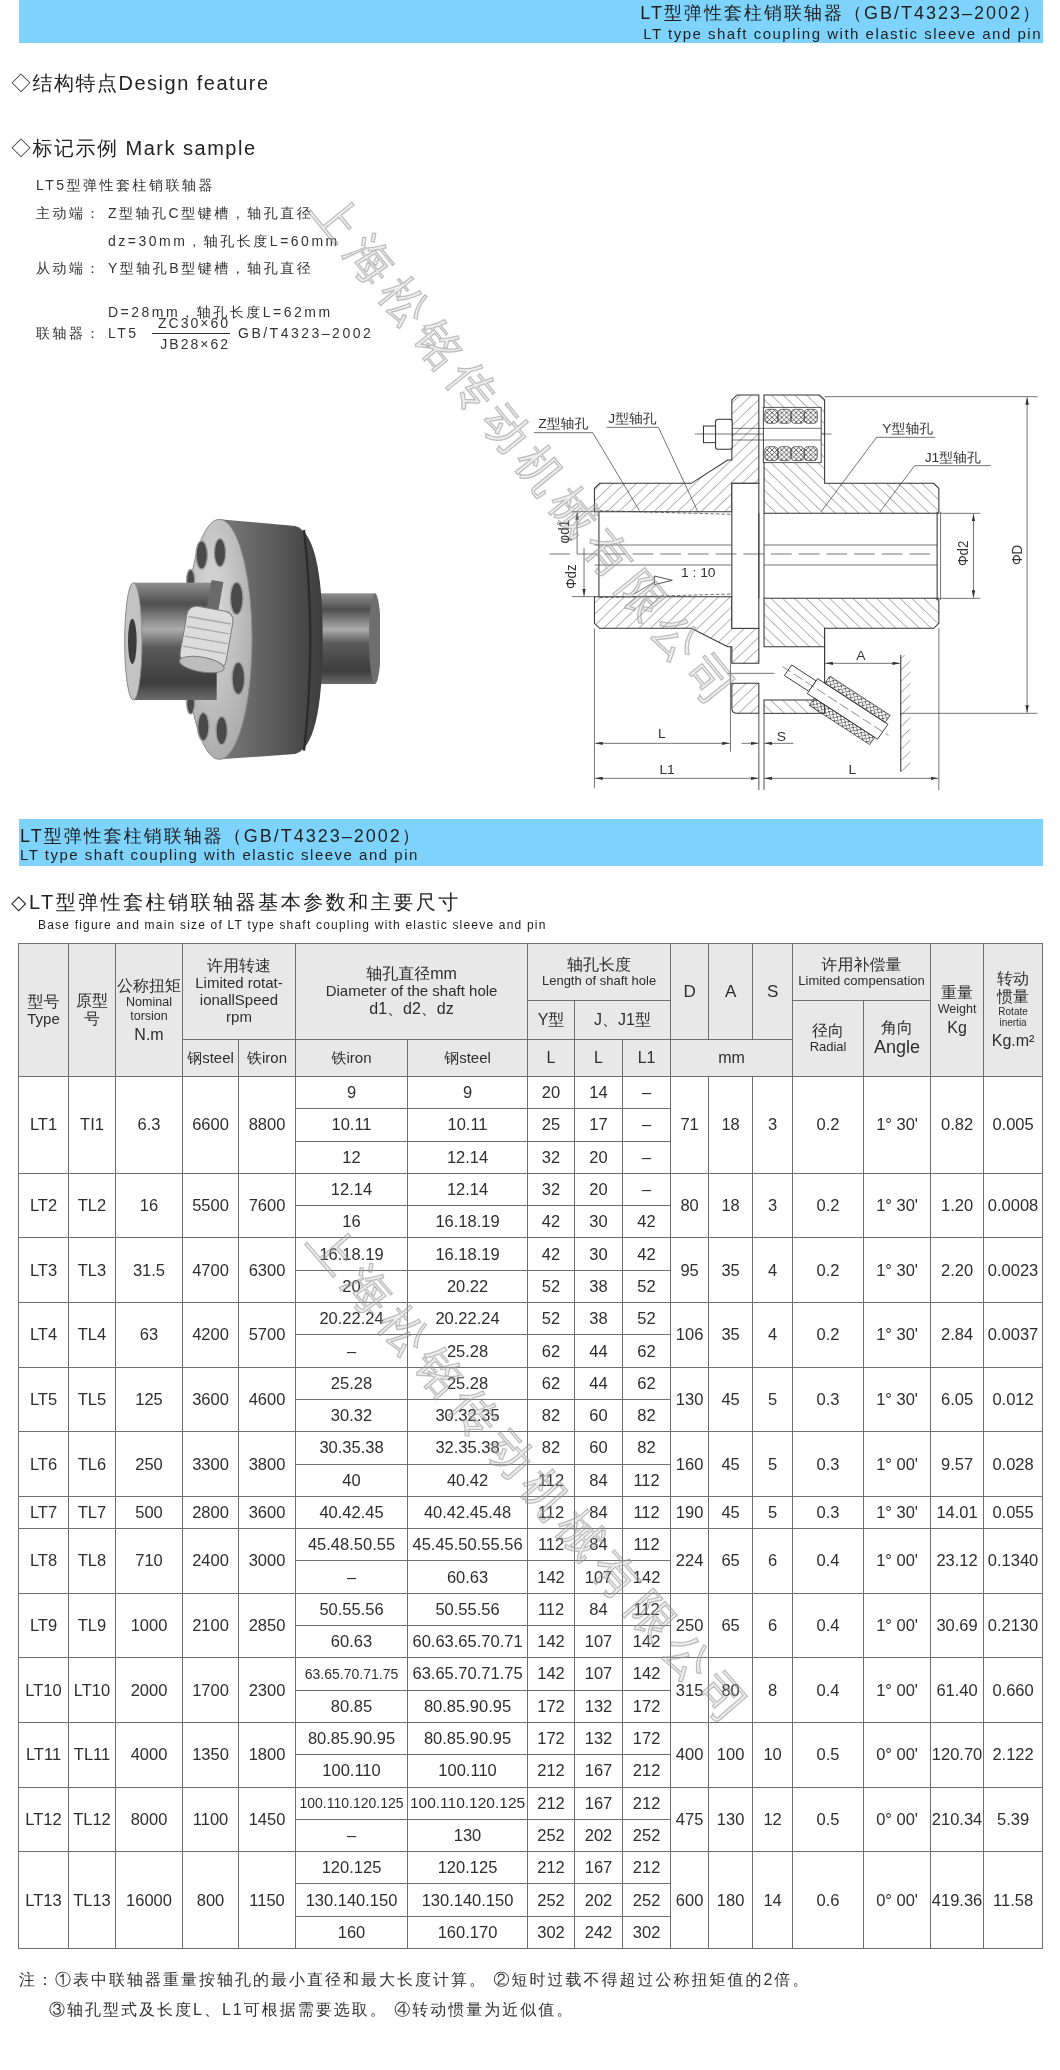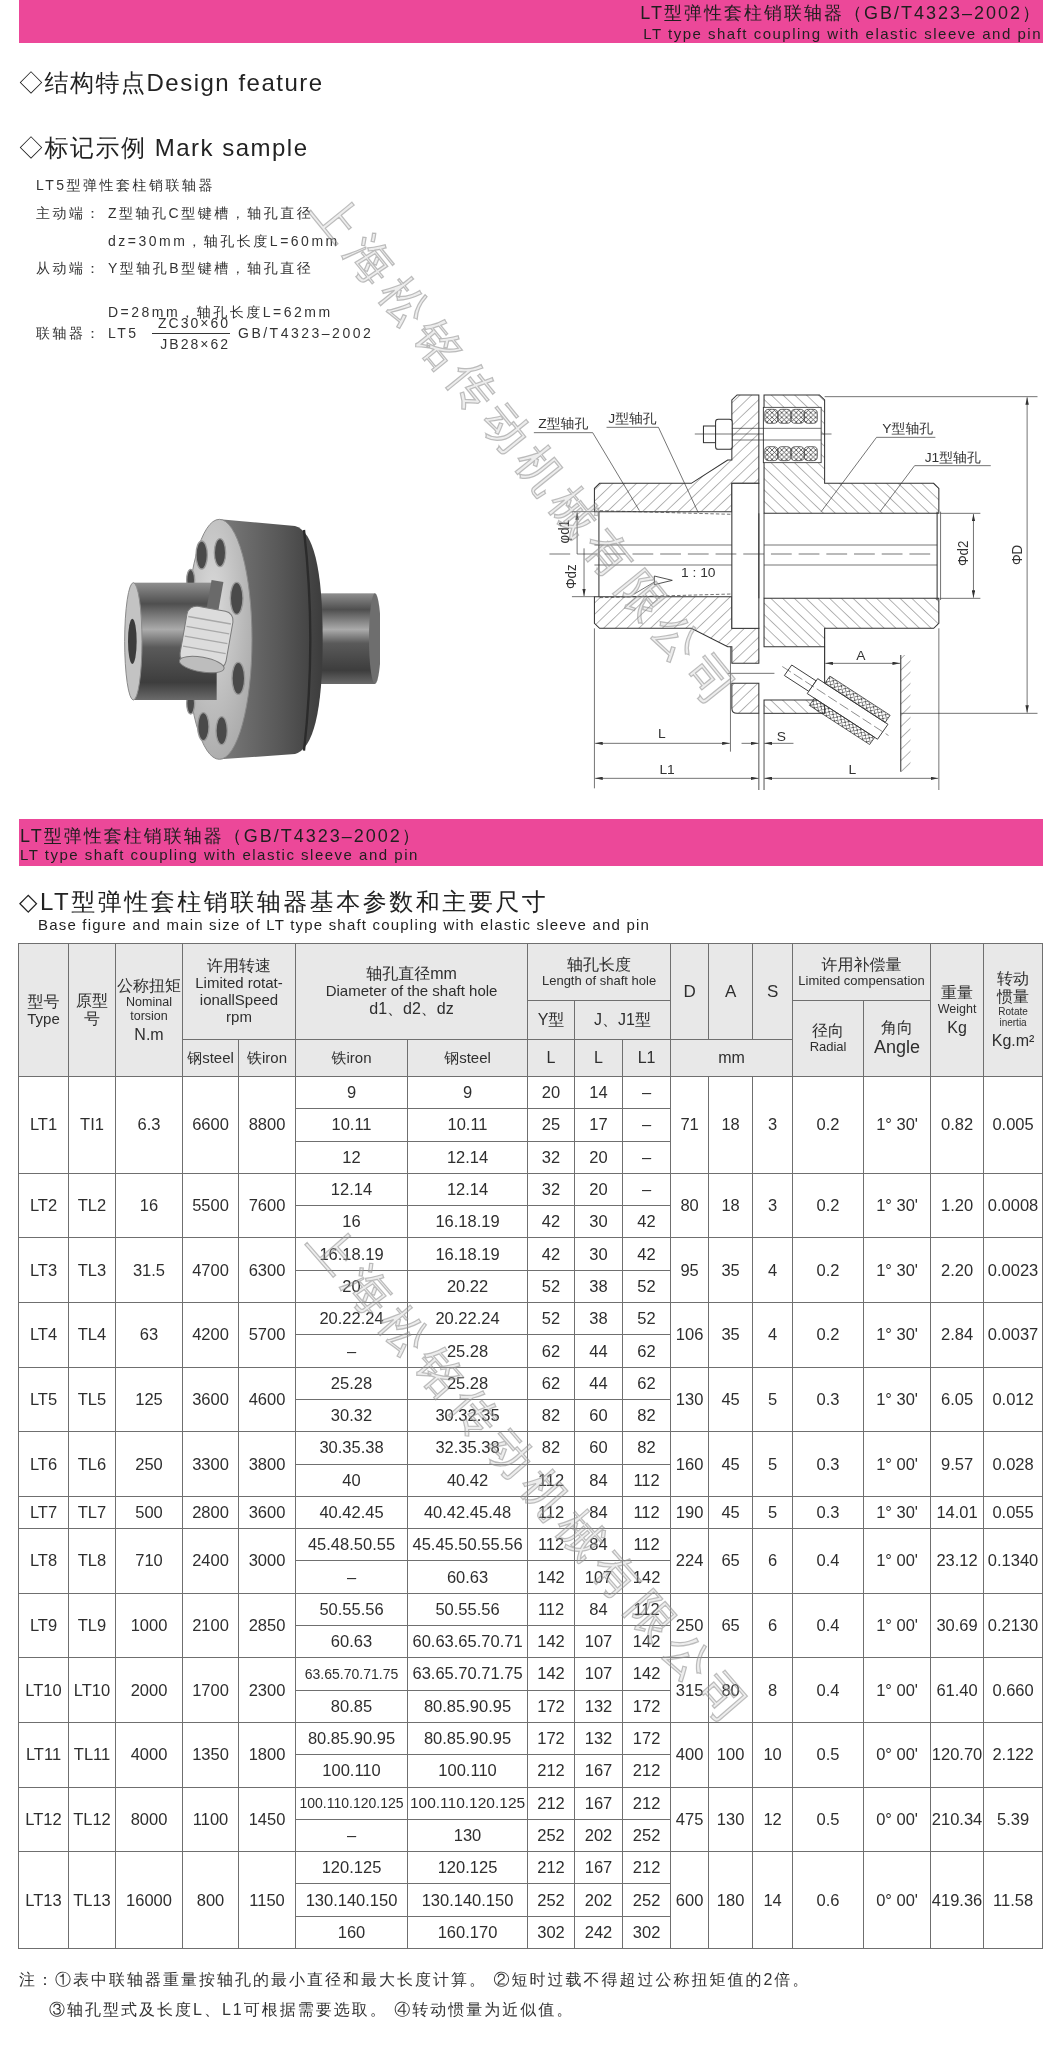--- a/index.html
+++ b/index.html
@@ -1,27 +1,27 @@
 <!DOCTYPE html>
 <html><head>
 <meta charset="utf-8">
 <style>
   * { margin:0; padding:0; box-sizing:border-box; }
   html, body { width:1060px; height:2070px; }
   body { position:relative; background:#ffffff; font-family:"Liberation Sans", sans-serif; color:#2a2a2a; overflow:hidden; }
 
-  .band { position:absolute; left:19px; width:1024px; background:#ec4899; }
+  .band { position:absolute; left:19px; width:1024px; background:#7dd3fc; }
   .band-top { top:0; height:43px; }
   .band-top .t1 { position:absolute; right:1px; top:3px; font-size:18px; line-height:20px; letter-spacing:2px; white-space:nowrap; color:#1f1f1f; }
   .band-top .t2 { position:absolute; right:1px; top:25px; font-size:15px; line-height:18px; letter-spacing:1.5px; white-space:nowrap; color:#1f1f1f; }
   .band-mid { top:819px; height:47px; }
   .band-mid .t1 { position:absolute; left:1px; top:7px; font-size:18px; line-height:20px; letter-spacing:2px; white-space:nowrap; color:#1f1f1f; }
   .band-mid .t2 { position:absolute; left:1px; top:27px; font-size:15px; line-height:18px; letter-spacing:1.5px; white-space:nowrap; color:#1f1f1f; }
 
-  .sec { position:absolute; left:19px; font-size:24px; line-height:24px; letter-spacing:1.5px; white-space:nowrap; color:#222; }
+  .sec { position:absolute; left:11px; font-size:20px; line-height:24px; letter-spacing:1.5px; white-space:nowrap; color:#222; }
 
   .ms { position:absolute; font-size:14px; line-height:20px; letter-spacing:2.5px; white-space:nowrap; color:#333; }
   .frac { position:absolute; left:152px; top:313px; width:78px; text-align:right; font-size:14px; letter-spacing:2px; color:#333; }
   .frac .num { line-height:20px; border-bottom:1px solid #333; }
   .frac .den { line-height:20px; }
 
   .photo { position:absolute; left:100px; top:480px; width:280px; height:280px; }
   .diagram { position:absolute; left:520px; top:380px; width:540px; height:420px; }
   .diagram text { font-family:"Liberation Sans", sans-serif; font-size:40px; fill:#333; }
 
@@ -254,21 +254,21 @@
     <text x="0" y="0" text-anchor="middle" transform="translate(1450,525) rotate(-90)">ΦD</text>
   </g>
 </svg>
 
 <div class="band band-mid">
   <div class="t1">LT型弹性套柱销联轴器（GB/T4323–2002）</div>
   <div class="t2">LT type shaft coupling with elastic sleeve and pin</div>
 </div>
 
 <div class="sec" style="top:890px;letter-spacing:2.5px">◇LT型弹性套柱销联轴器基本参数和主要尺寸</div>
-<div class="sec" style="top:916px;left:38px;font-size:15px;line-height:18px;letter-spacing:1.2px">Base figure and main size of LT type shaft coupling with elastic sleeve and pin</div>
+<div class="sec" style="top:916px;left:38px;font-size:12px;line-height:18px;letter-spacing:1.2px">Base figure and main size of LT type shaft coupling with elastic sleeve and pin</div>
 
 <table class="spec-table">
   <colgroup>
     <col style="width:50px">
       <col style="width:47px">
       <col style="width:67px">
       <col style="width:56px">
       <col style="width:57px">
     <col style="width:112px">
       <col style="width:120px">

